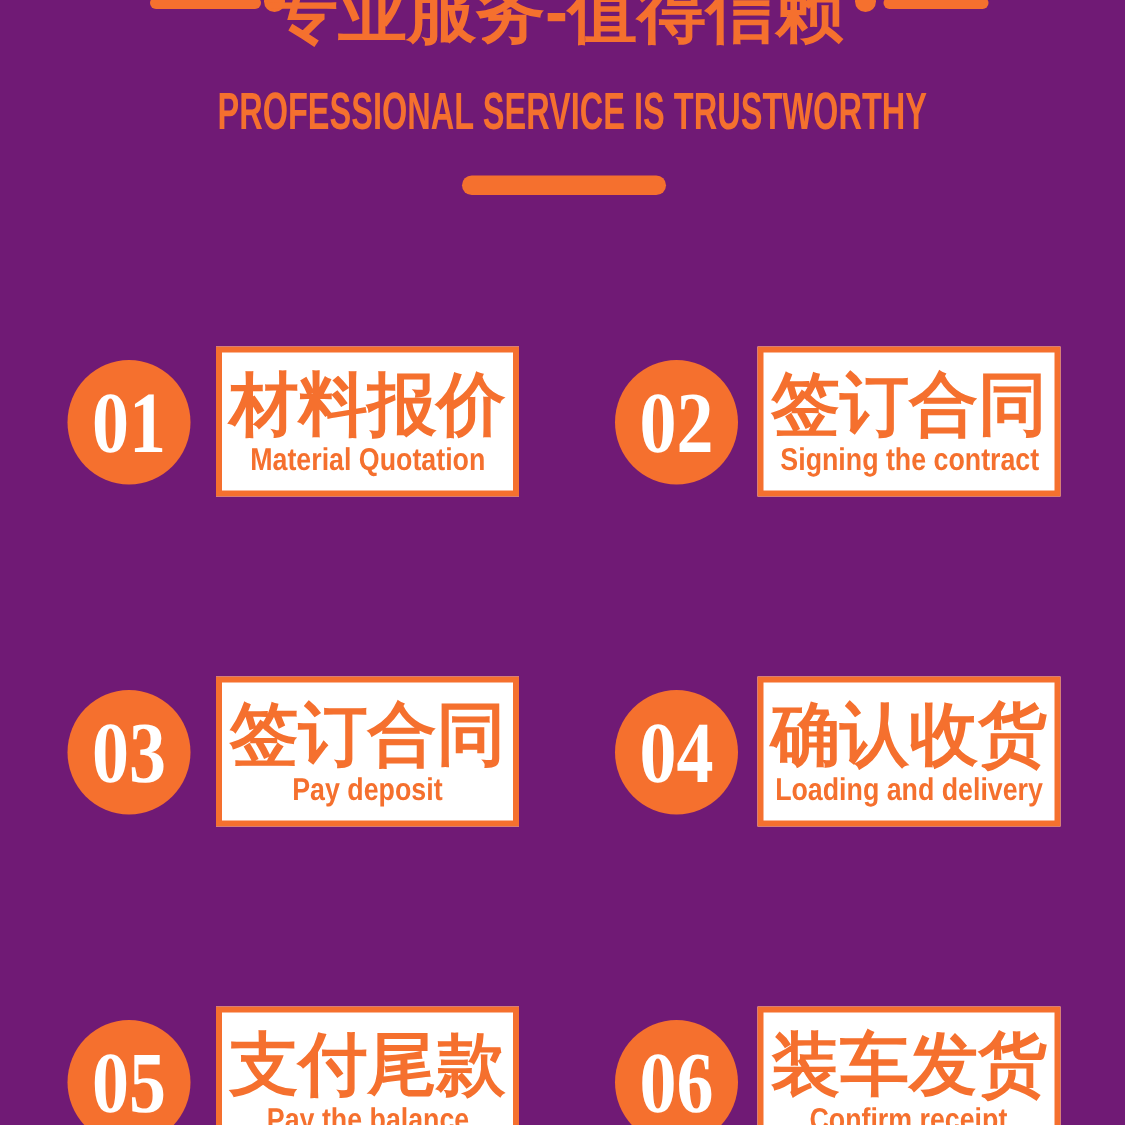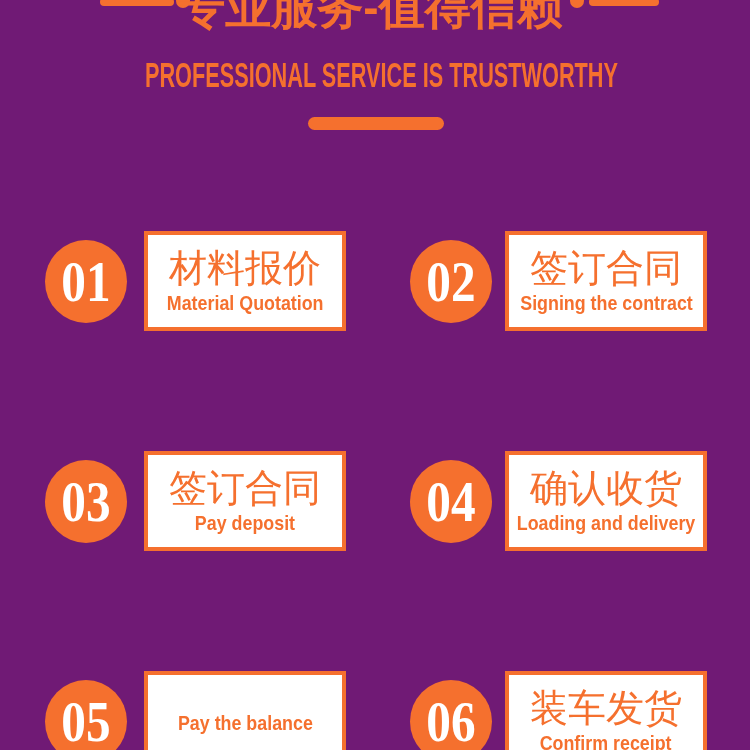--- a/index.html
+++ b/index.html
@@ -106,22 +106,22 @@
     height: 100px;
     box-sizing: border-box;
     border: 4px solid var(--accent);
     background: #ffffff;
     display: flex;
     flex-direction: column;
     align-items: center;
     justify-content: center;
   }
   .card .cn {
-    font-size: 38px;
-    font-weight: normal;
+    font-size: 46px;
+    font-weight: bold;
     line-height: 1.05;
     color: var(--accent);
     white-space: nowrap;
   }
   .card .en {
     margin-top: 3px;
     line-height: 1;
     white-space: nowrap;
   }
   .card .en span {
@@ -208,20 +208,21 @@
         <span>Loading and delivery</span>
       </div>
     </div>
   </div>
 
   <div class="step col-a row-3">
     <div class="badge">
       <span>05</span>
     </div>
     <div class="card">
+      <div class="cn">支付尾款</div>
       <div class="en">
         <span>Pay the balance</span>
       </div>
     </div>
   </div>
 
   <div class="step col-b row-3">
     <div class="badge">
       <span>06</span>
     </div>

